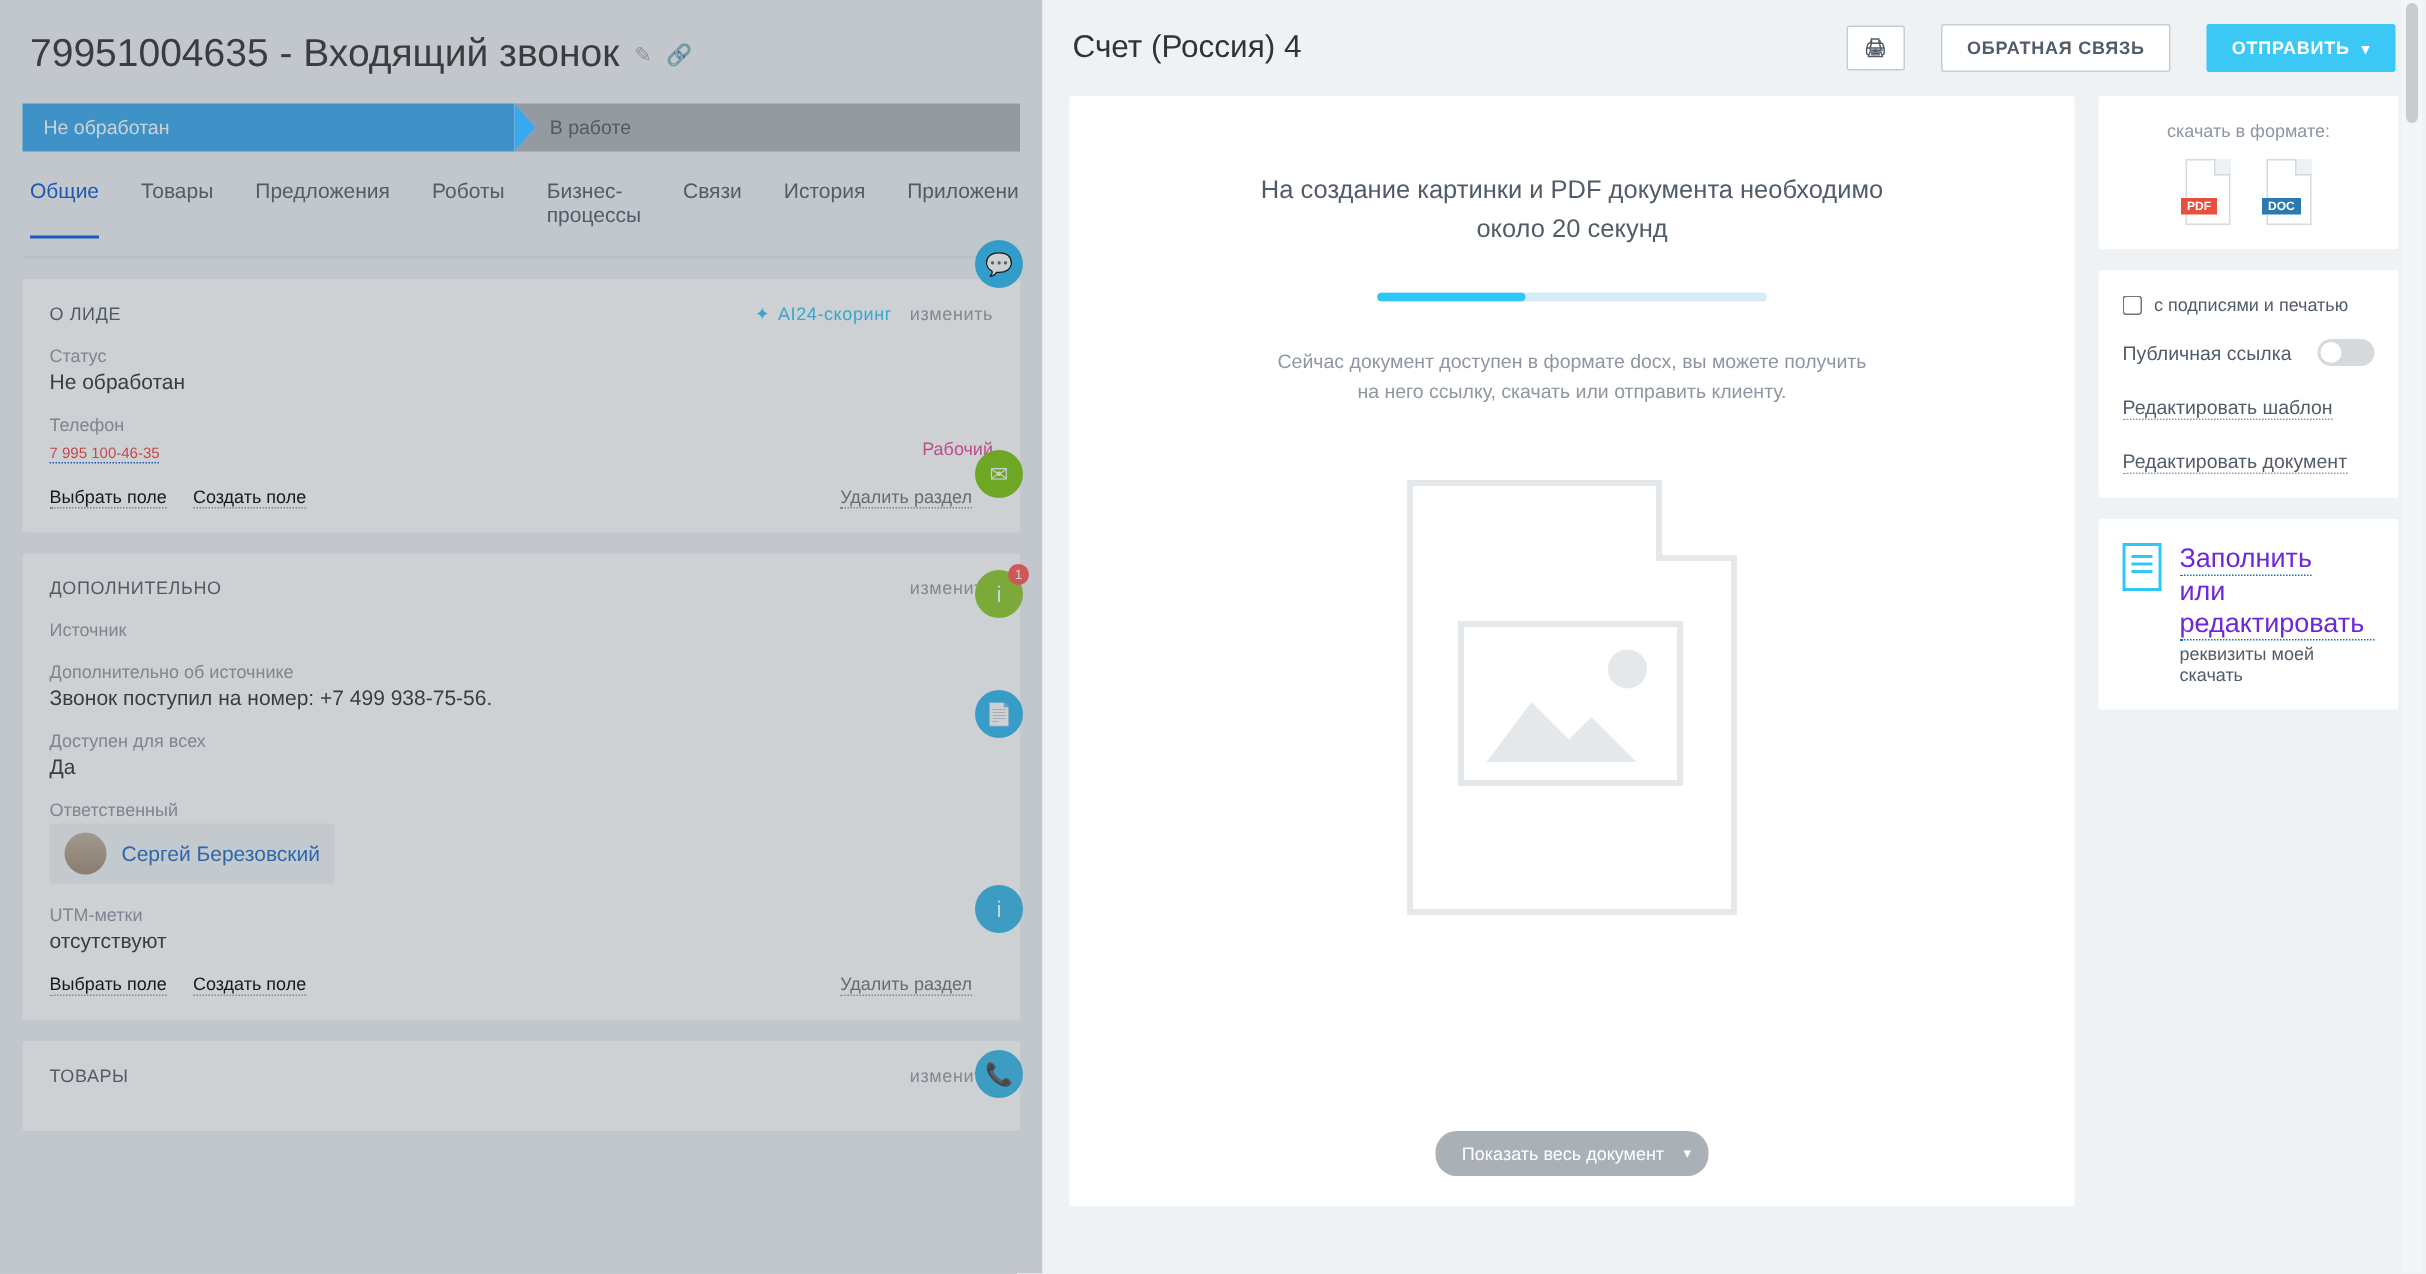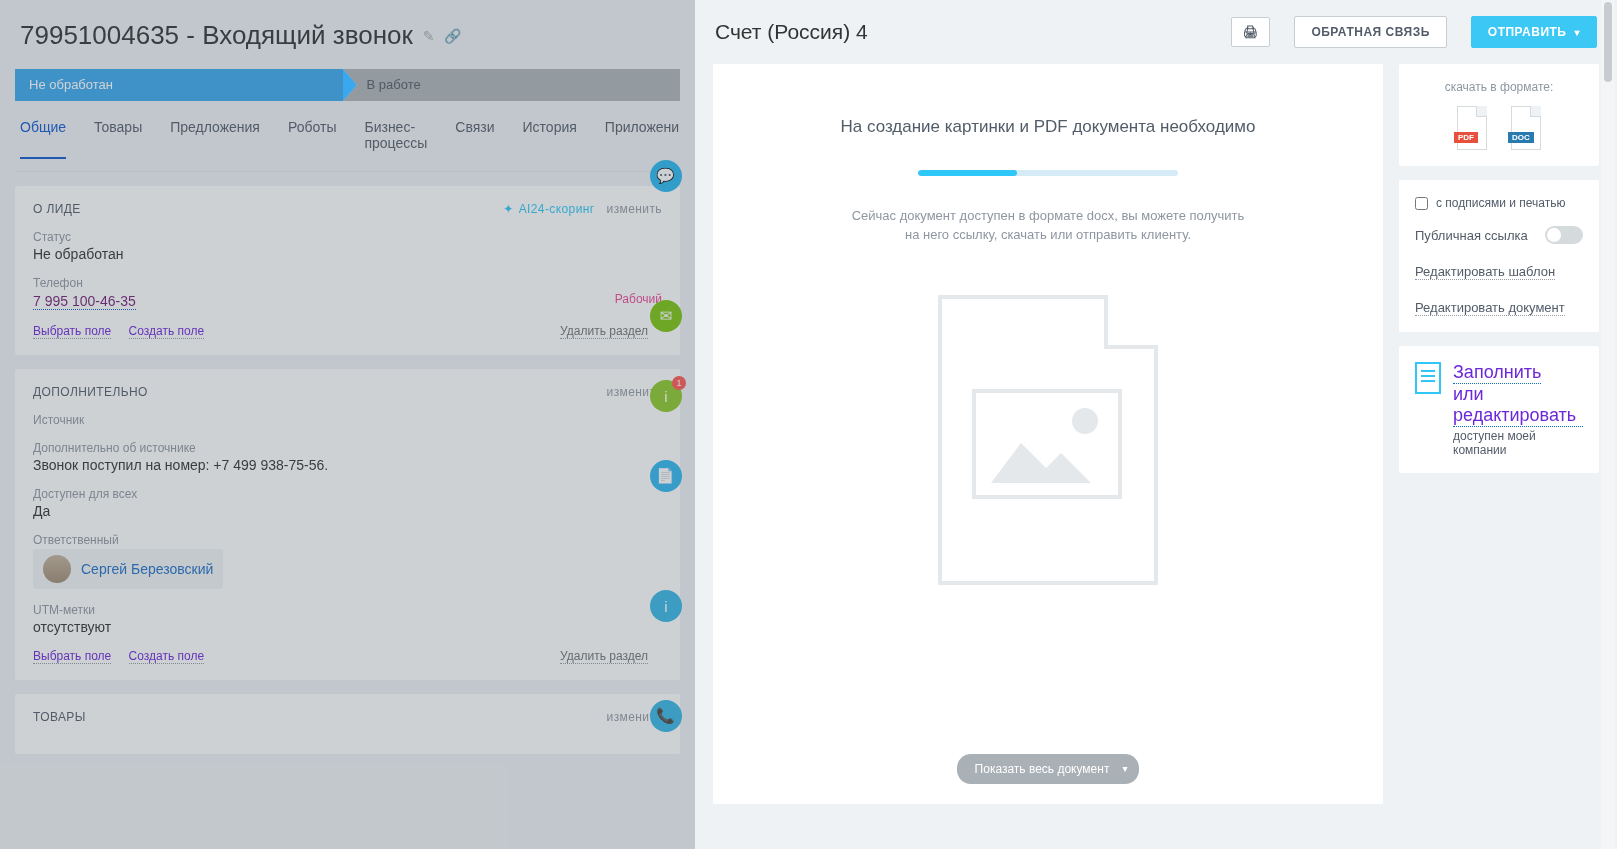--- a/index.html
+++ b/index.html
@@ -27,25 +27,25 @@
 .card { background: #fff; border-radius: 2px; margin-top: 14px; padding: 16px 18px; position: relative; }
 .card-head { display:flex; justify-content:space-between; align-items:center; font-size:12px; color:#525c69; text-transform:uppercase; letter-spacing:.4px; margin-bottom:14px;}
 .card-head .right { text-transform:none; font-size:12px; color:#949aa3; display:flex; align-items:center; gap:12px;}
 .scoring { color:#2fc6f6; display:flex; align-items:center; gap:5px; font-size:12px;}
 
 .field { margin-bottom: 14px; }
 .field-label { font-size: 12px; color: #8f96a1; margin-bottom: 2px; }
 .field-value { font-size: 14px; color: #333; }
 .amount { font-size: 28px; font-weight:300; color:#333; }
 .amount .cur { font-size:20px; color:#8f96a1; margin-right:2px;}
-.phone-link { color:#701a75; border-bottom:1px dotted #1058d0; font-size:14px; cursor:pointer;}
+.phone-link { color:#ef4444; border-bottom:1px dotted #1058d0; font-size:10px; cursor:pointer;}
 .phone-type { float:right; font-size:12px; color:#ec4899;}
 
 .card-footer { display:flex; justify-content:space-between; font-size:12px; margin-top:10px; }
-.link-dotted { color:#6d28d9; border-bottom:1px dotted #949aa3; cursor:pointer; margin-right:14px;}
+.link-dotted { color:#000000; border-bottom:1px dotted #949aa3; cursor:pointer; margin-right:14px;}
 .link-dotted.danger { color:#737373;}
 
 .user-chip { display:flex; align-items:center; gap:10px; background:#f1f4f6; padding:6px 10px; border-radius:2px; width:fit-content;}
 .avatar { width:28px; height:28px; border-radius:50%; background:linear-gradient(#c2b29c,#a08b73);} 
 .user-chip span { color:#1e6ec8; font-size:14px;}
 
 
 .timeline { position:absolute; left: 650px; top: 160px; width:40px; }
 .t-icon { width:32px; height:32px; border-radius:50%; display:flex; align-items:center; justify-content:center; color:#fff; font-size:15px; margin-bottom: 48px; position:relative;}
 .t-icon.blue { background:#29b8f1;}
@@ -235,20 +235,21 @@
     <div class="slide-title">Счет (Россия) 4</div>
     <button class="btn icon-only"><span>🖨</span></button>
     <button class="btn">ОБРАТНАЯ СВЯЗЬ</button>
     <button class="btn primary"><span>ОТПРАВИТЬ</span><span class="chev">▾</span></button>
   </div>
 
   <div class="slide-body">
     <div class="doc-area">
       <div class="doc-msg">
         <div>На создание картинки и PDF документа необходимо</div>
+        <div>около 20 секунд</div>
       </div>
       <div class="progress">
           <div class="progress-fill"></div>
         </div>
       <div class="doc-sub">
         <div>Сейчас документ доступен в формате docx, вы можете получить</div>
         <div>на него ссылку, скачать или отправить клиенту.</div>
       </div>
       <div class="placeholder">
         <div class="ph-img">
@@ -284,21 +285,21 @@
         </div>
         <span class="side-link">Редактировать шаблон</span>
         <span class="side-link">Редактировать документ</span>
       </div>
 
       <div class="side-box req-box">
         <div class="req-icon"></div>
         <div class="req-links">
           <a>Заполнить</a>
           <a>или редактировать</a>
-          <div class="req-sub">доступен моей компании</div>
+          <div class="req-sub">реквизиты моей скачать</div>
         </div>
       </div>
     </div>
   </div>
 </div>
 
 <div class="scrollbar">
     <div class="scroll-thumb"></div>
   </div>
 

